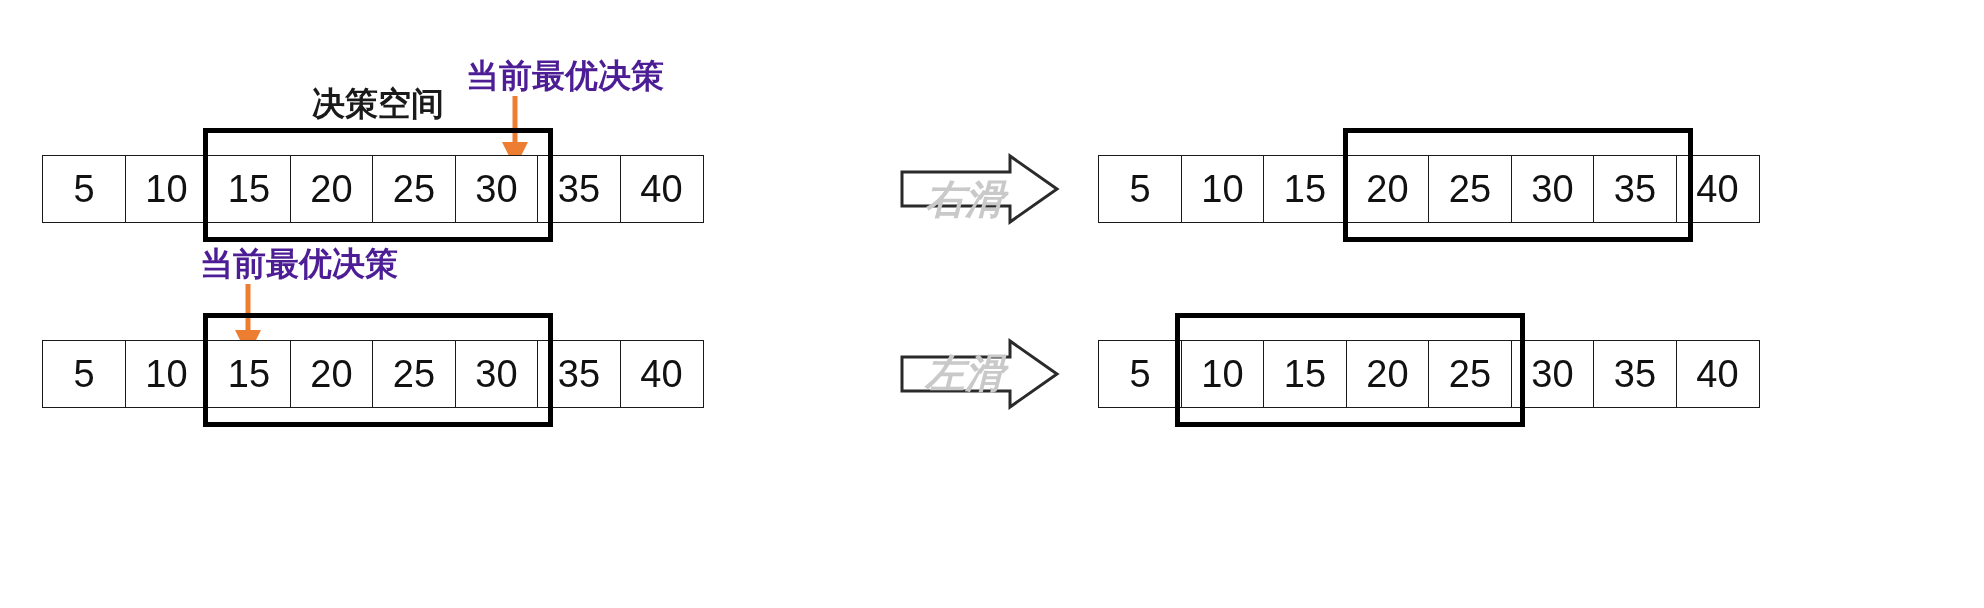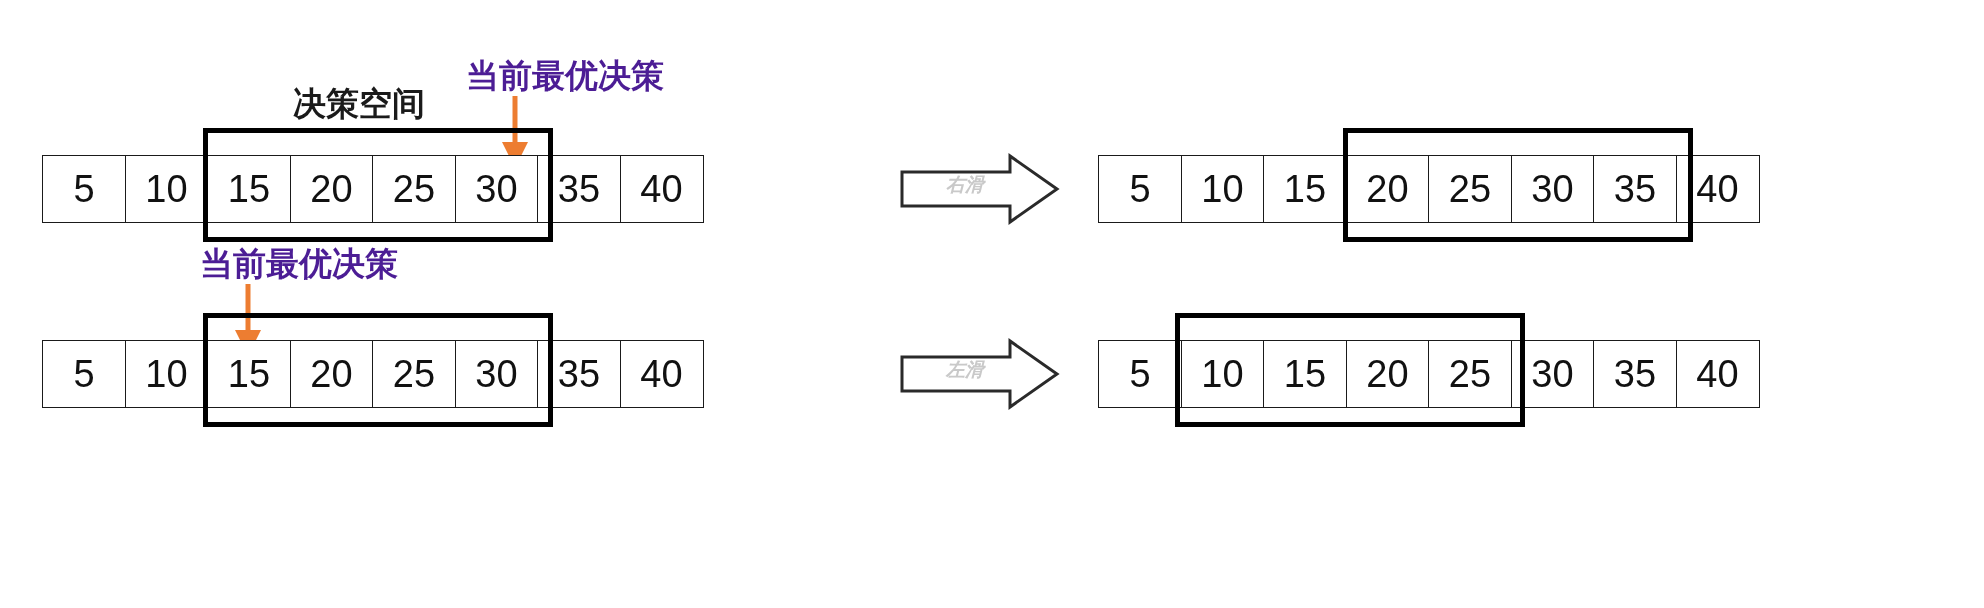--- a/index.html
+++ b/index.html
@@ -71,36 +71,36 @@
     pointer-events: none;
   }
 
   
   .block-arrow {
     position: absolute;
     pointer-events: none;
   }
   .block-arrow-label {
     position: absolute;
-    font-size: 19px;
+    font-size: 40px;
     font-weight: 700;
     font-family: "DejaVu Sans", "Liberation Sans", sans-serif;
     color: #c9c9c9;
     -webkit-text-stroke: 0px;
     white-space: nowrap;
     text-align: center;
     font-style: italic;
   }
 </style>
 </head>
 <body>
 
 <div id="stage">
 
-  <div class="label-cn label-black" style="left:293px; top:86px;">决策空间</div>
+  <div class="label-cn label-black" style="left:312px; top:86px;">决策空间</div>
 
   <div class="label-cn label-orange" style="left:466px; top:58px;">当前最优决策</div>
 
   <svg class="ann-arrow" style="left:495px; top:96px;" width="40" height="74" viewBox="0 0 40 74">
     <line x1="20" y1="0" x2="20" y2="52" stroke="#ED7D31" stroke-width="5"></line>
     <polygon points="20,72 7,46 33,46" fill="#ED7D31"></polygon>
   </svg>
 
   <div class="array" style="left:42px; top:155px; height:68px;">
     <div class="cell" style="width:84px;">5</div>
@@ -149,21 +149,21 @@
     <div class="cell" style="width:84px;">30</div>
     <div class="cell" style="width:84px;">35</div>
     <div class="cell" style="width:84px;">40</div>
   </div>
 
   <div class="window-box" style="left:203px; top:313px; width:350px; height:114px;"></div>
 
   <svg class="block-arrow" style="left:900px; top:337px;" width="160" height="74" viewBox="0 0 160 74">
     <polygon points="2,20 110,20 110,4 157,37 110,70 110,54 2,54" fill="#ffffff" stroke="#2a2a2a" stroke-width="3" stroke-linejoin="miter"></polygon>
   </svg>
-  <div class="block-arrow-label" style="left:915px; top:357px; width:100px;">左滑</div>
+  <div class="block-arrow-label" style="left:915px; top:346px; width:100px;">左滑</div>
 
   <div class="array" style="left:1098px; top:340px; height:68px;">
     <div class="cell" style="width:84px;">5</div>
     <div class="cell" style="width:84px;">10</div>
     <div class="cell" style="width:84px;">15</div>
     <div class="cell" style="width:84px;">20</div>
     <div class="cell" style="width:84px;">25</div>
     <div class="cell" style="width:84px;">30</div>
     <div class="cell" style="width:84px;">35</div>
     <div class="cell" style="width:84px;">40</div>

